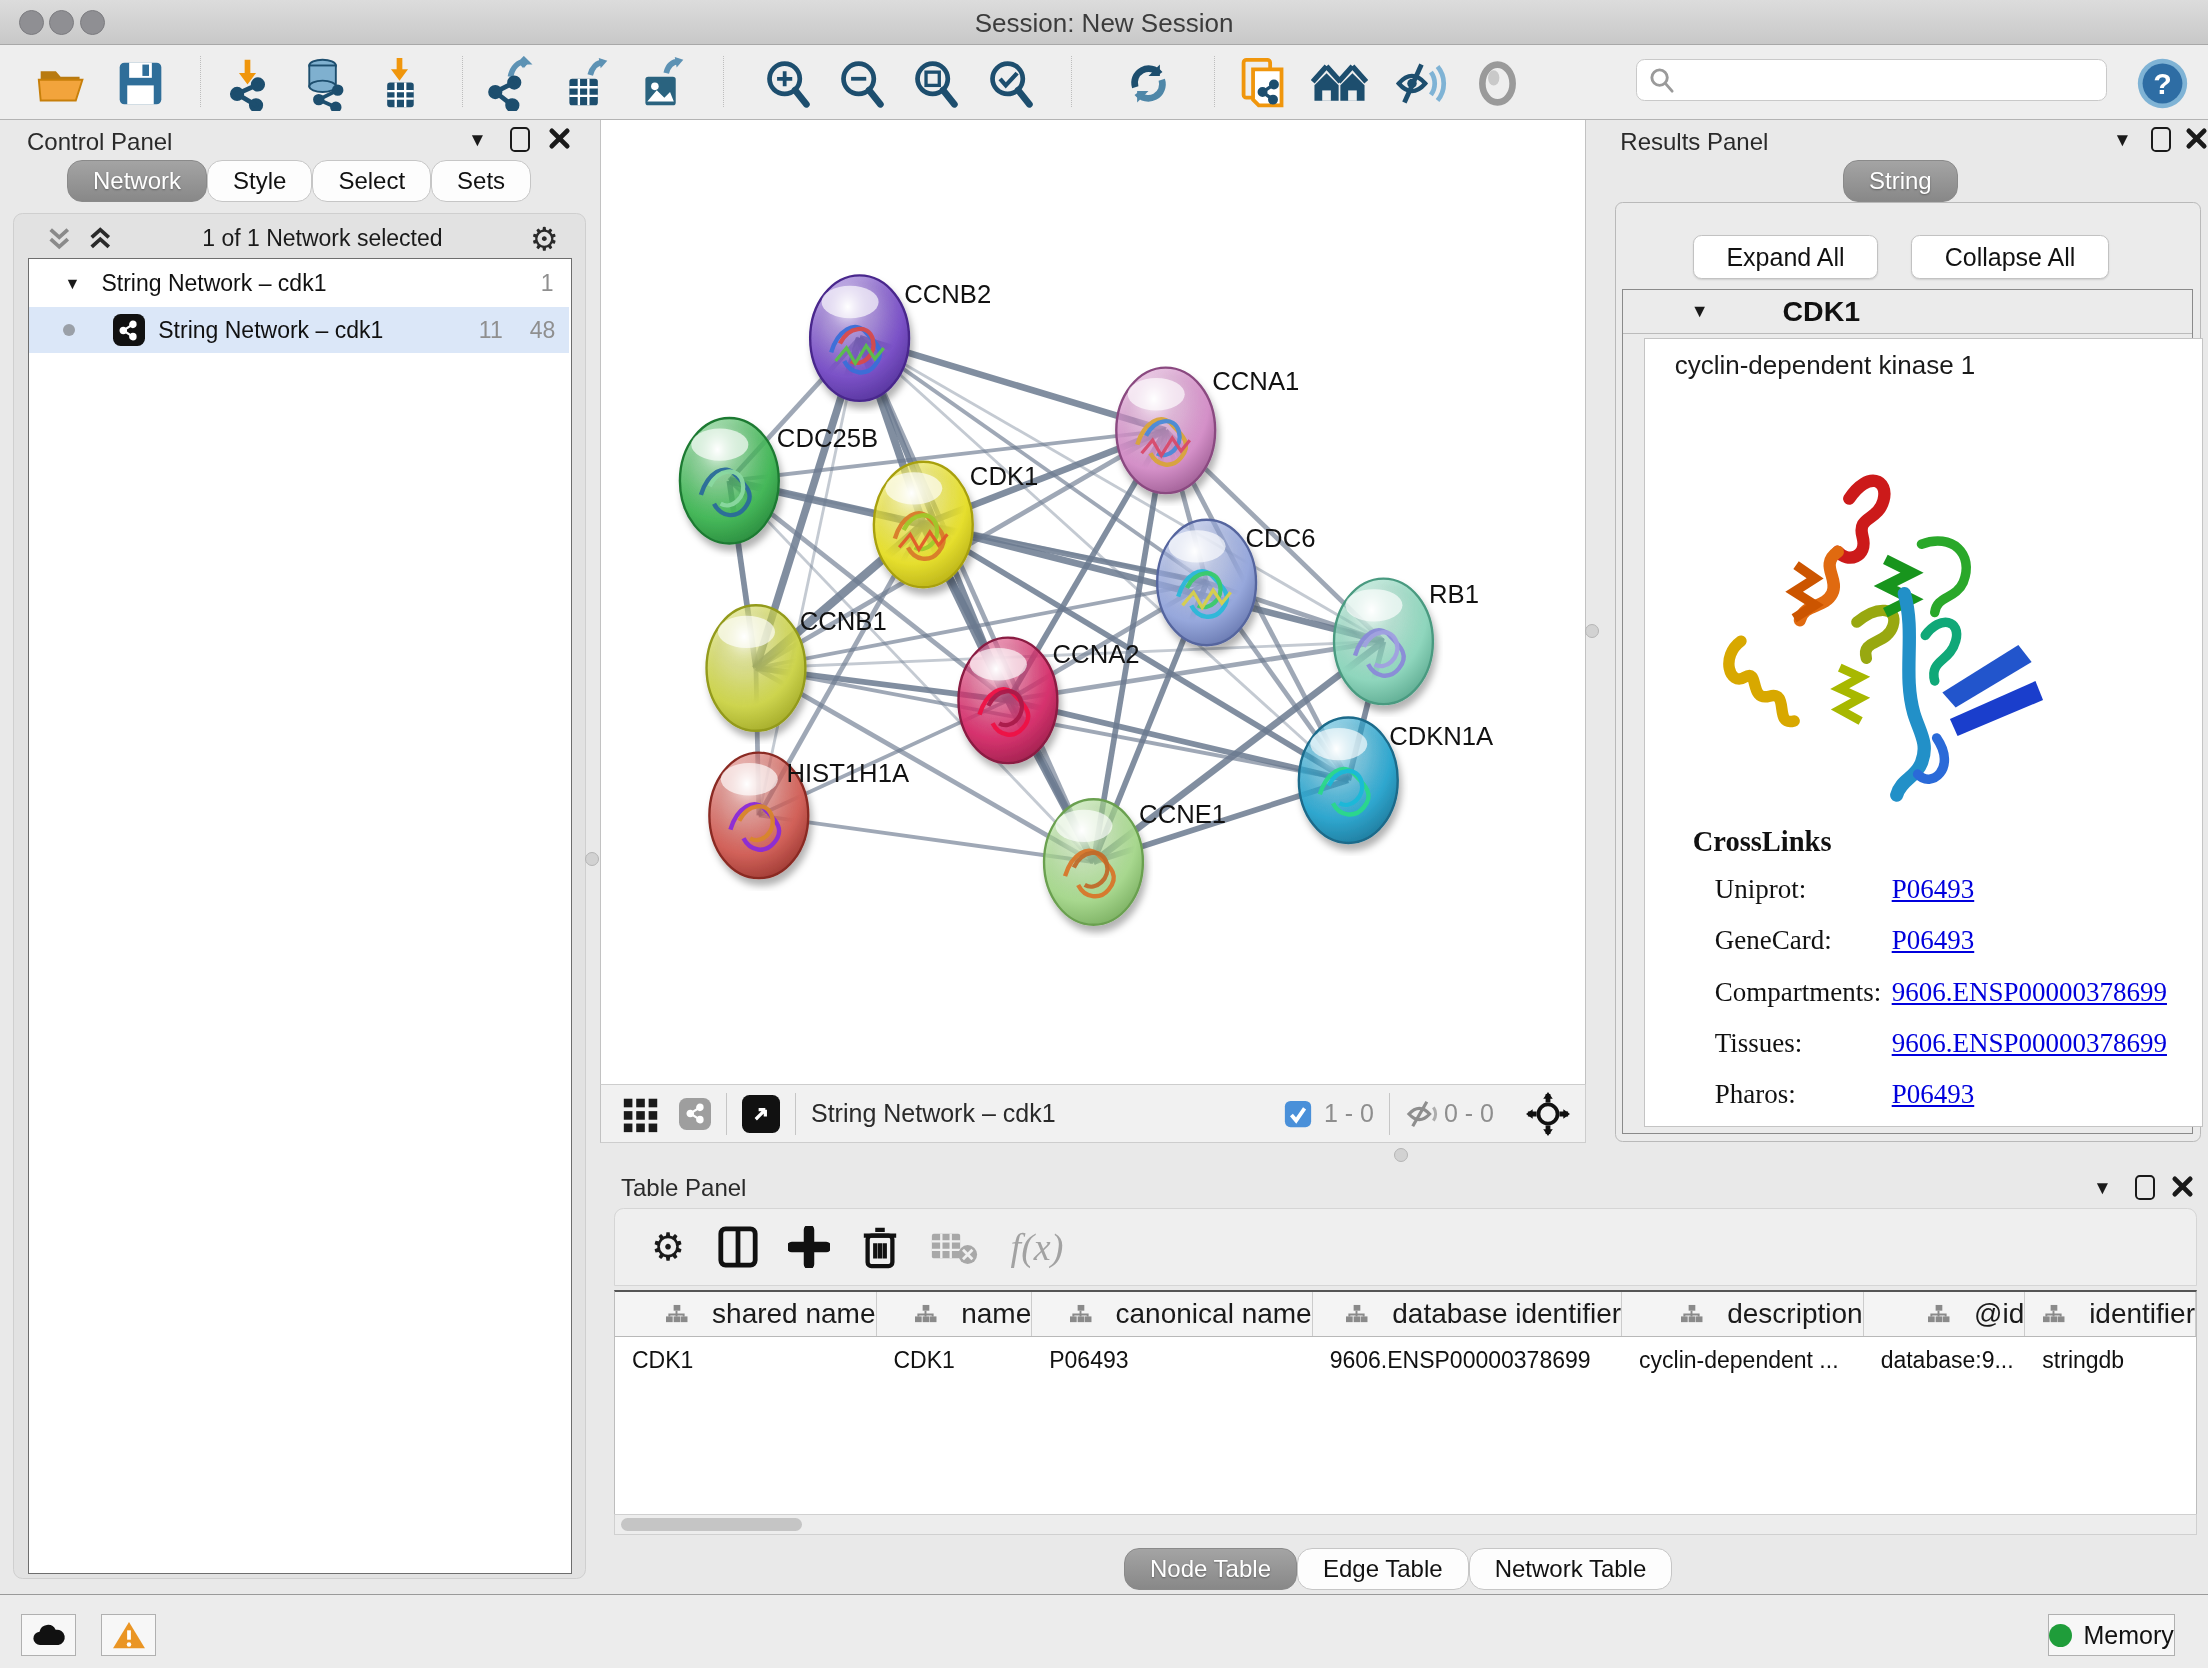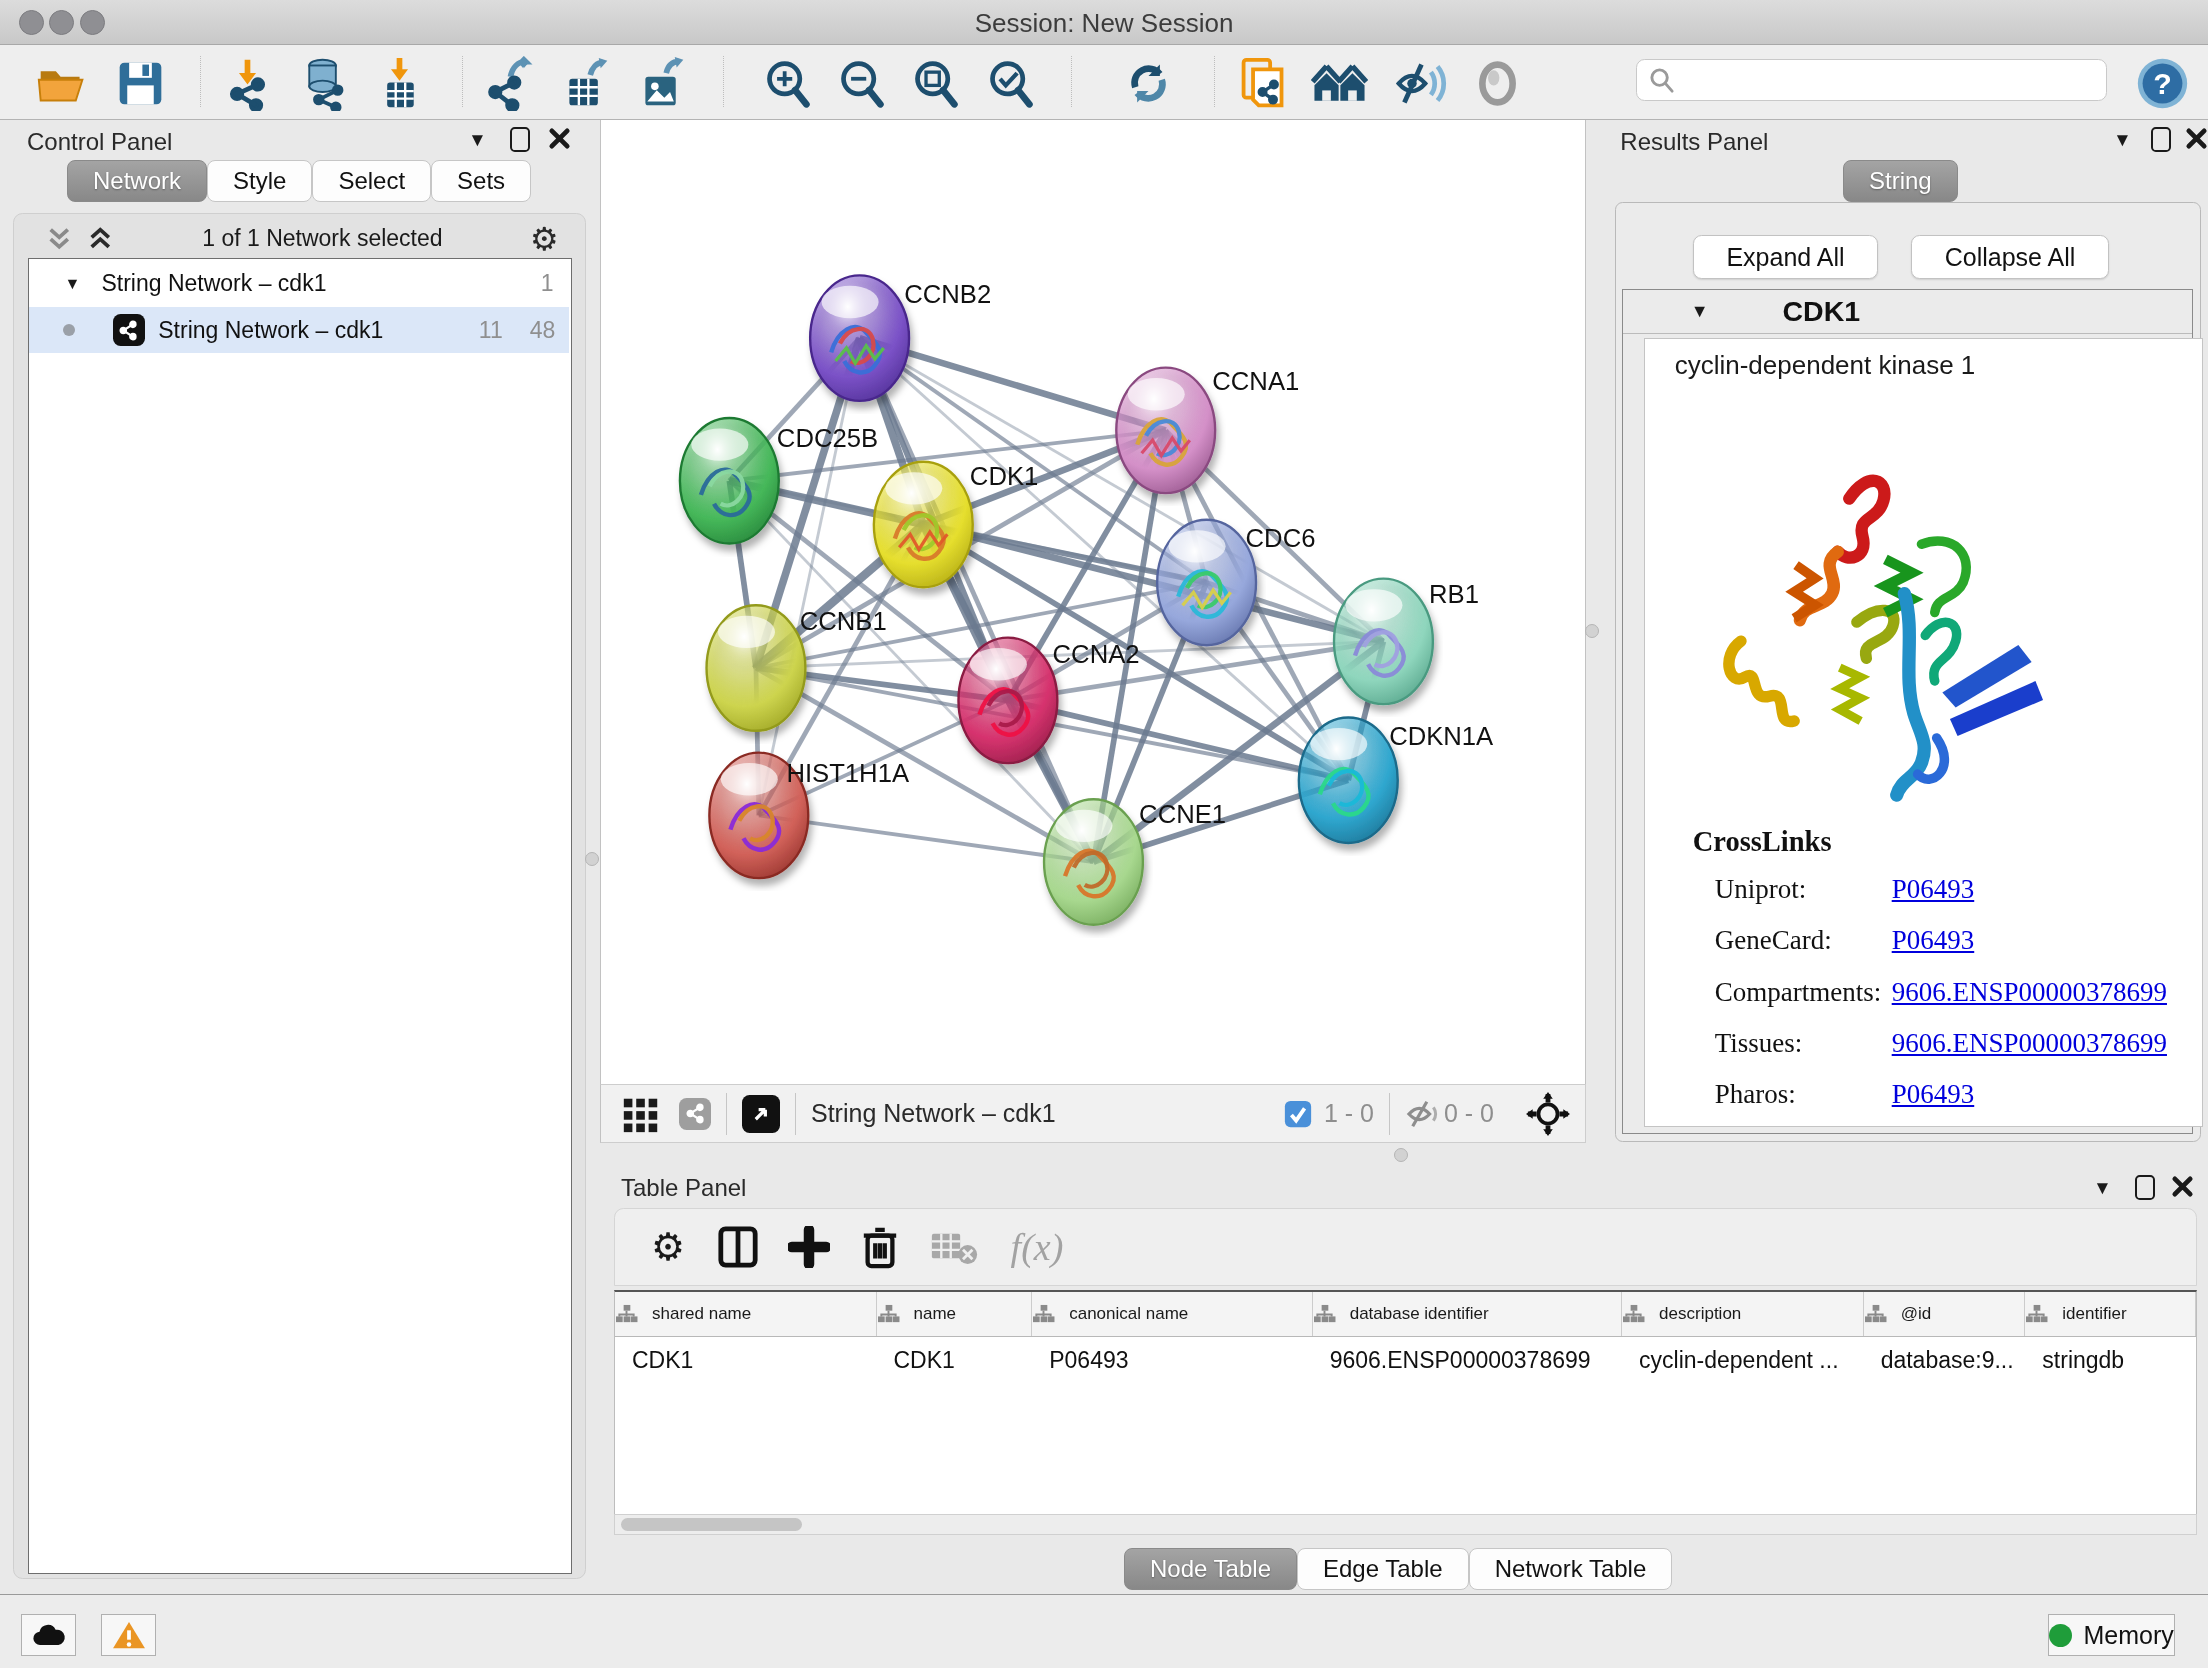--- a/index.html
+++ b/index.html
@@ -26,21 +26,21 @@
   .searchbox svg { margin-left:11.4px; }
   .searchbox input { border:none; outline:none; flex:1; height:36px; font-size:23px;
     background:transparent; font-family:"Liberation Sans",sans-serif; }
 
   
   .panel-title { font-size:24px; color:#2a2a2a; }
   .wc-float { width:20px; height:25px; border:2.9px solid #1a1a1a; border-radius:4.8px; }
 
   .tabbtn { height:42px; display:inline-flex; align-items:center; justify-content:center;
     font-size:24px; border:1px solid #c6c6c6; background:#fdfdfd; color:#111;
-    border-radius:8px; padding:16px 25px; position:relative; }
+    border-radius:15px; padding:16px 25px; position:relative; }
   .tabbtn.sel { background:linear-gradient(#a4a4a4,#888888); color:#ffffff;
     border-color:#8a8a8a; text-shadow:0 1px 1.9px rgba(0,0,0,.35); }
 
   
   .ctl-header { position:absolute; left:0; top:124px; width:599px; height:36px; }
   .ctl-tabs { position:absolute; left:67px; top:160px; }
   .ctl-body { position:absolute; left:13.3px; top:213px; width:573px; height:1366px;
     background:#e2e2e2; border:1px solid #cfcfcf; border-radius:9.5px; }
   .list-header { position:absolute; left:13.3px; top:5.7px; width:546px; height:38px;
     display:flex; align-items:center; }
@@ -82,22 +82,22 @@
   .xl-link { font-family:"Liberation Serif",serif; font-size:27px; color:#0000dd; text-decoration:underline; }
 
   
   .tp-header { position:absolute; left:600px; top:1166px; width:1608px; height:38px; }
   .tp-toolbar { position:absolute; left:614px; top:1208px; width:1583px; height:78px;
     background:#efefef; border:1px solid #d5d5d5; border-radius:9.5px 9.5px 0 0;
     display:flex; align-items:center; }
   .tp-table { position:absolute; left:614px; top:1290px; width:1583px; height:224px;
     background:#ffffff; border-top:2.9px solid #555; border-left:1px solid #bdbdbd; border-right:1px solid #bdbdbd; }
   .tp-thead { display:flex; height:45px; background:#f4f4f4; border-bottom:1.9px solid #b8b8b8; }
-  .th { display:flex; align-items:center; justify-content:flex-start; gap:14px;
-    font-size:17px; color:#1a1a1a; border-right:1px solid #cccccc; overflow:hidden; white-space:nowrap; }
+  .th { display:flex; align-items:center; justify-content:flex-end; gap:24px;
+    font-size:28px; color:#1a1a1a; border-right:1px solid #cccccc; overflow:hidden; white-space:nowrap; }
   .tp-row { display:flex; height:46px; }
   .td { font-size:23px; color:#111; padding-left:17px; display:flex; align-items:center;
     overflow:hidden; white-space:nowrap; }
   .hscroll { position:absolute; left:614px; top:1514px; width:1583px; height:21px; background:#ededed;
     border:1px solid #d0d0d0; }
   .hthumb { position:absolute; left:5.7px; top:2.9px; width:181px; height:13.3px; background:#c5c5c5; border-radius:6.7px; }
   .tbl-tabs { position:absolute; left:1124px; top:1548px; display:flex; }
 
   
   .statusbar { position:absolute; left:0; top:1594px; width:2208px; height:74px;

